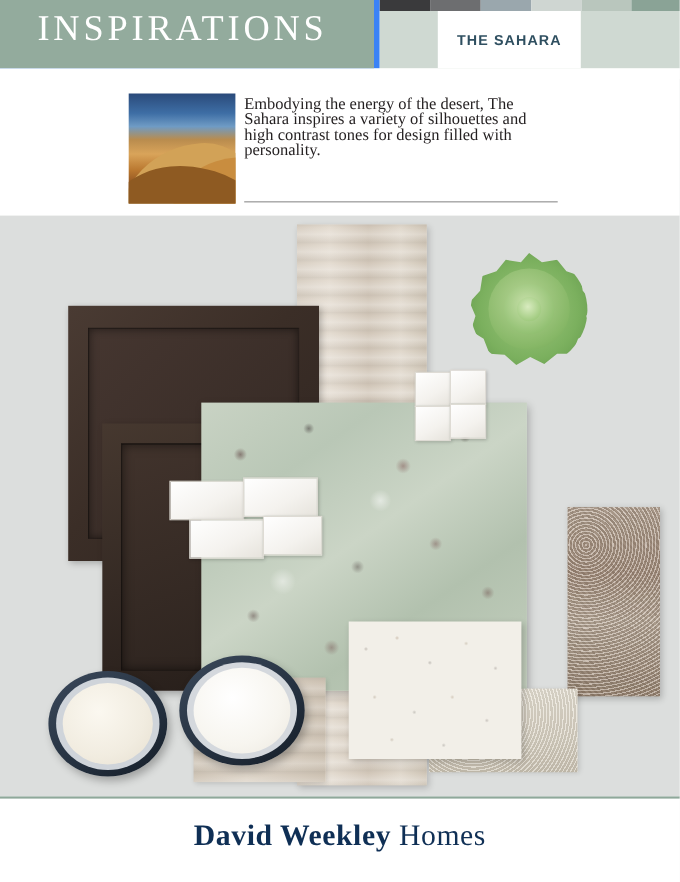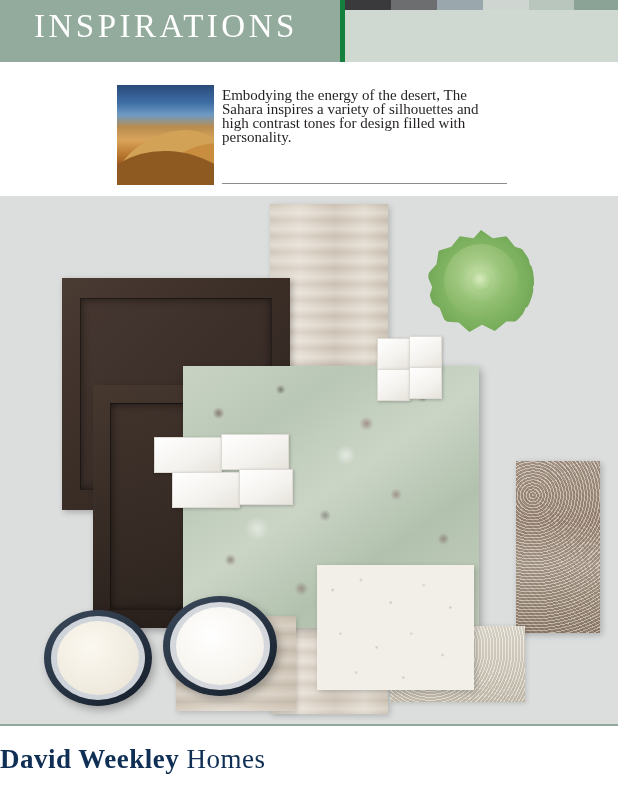--- a/index.html
+++ b/index.html
@@ -36,21 +36,21 @@
   .sw3 { width: 46px; background: #9aa7ad; }
   .sw4 { width: 46px; background: #cfd6d2; }
   .sw5 { width: 45px; background: #b9c6bd; }
   .sw6 { width: 44px; background: #8aa396; }
 
   .header-band {
     position: absolute;
     left: 0; top: 0;
     width: 345px;
     height: 62px;
-    background: #15803d;
+    background: #3b82f6;
   }
   .header-band-inner {
     position: absolute;
     left: 0; top: 0;
     width: 340px;
     height: 62px;
     background: #93ab9d;
   }
   .inspirations-title {
     position: absolute;
@@ -360,21 +360,21 @@
     position: absolute;
     left: 0; top: 0;
     width: 618px;
     height: 2px;
     background: #8fa89a;
   }
   .logo {
     position: absolute;
     left: 0; top: 20px;
     width: 618px;
-    text-align: left;
+    text-align: center;
     font-family: "Liberation Serif", serif;
     font-size: 27px;
     color: #0f2f55;
     letter-spacing: 0.5px;
   }
   .logo .bold { font-weight: bold; }
   .logo .light { font-weight: normal; }
 </style>
 </head>
 <body>
@@ -390,20 +390,23 @@
     <div class="sw6"></div>
   </div>
 
   <div class="header-right-band"></div>
 
   <div class="header-band">
     <div class="header-band-inner"></div>
     <div class="inspirations-title">INSPIRATIONS</div>
   </div>
 
+  <div class="collection-box">
+    <span class="collection-name">THE SAHARA</span>
+  </div>
 </div>
 
 <div class="intro-img">
   <div class="dune1"></div>
   <div class="dune3"></div>
   <div class="dune2"></div>
 </div>
 <div class="intro-text">Embodying the energy of the desert, The Sahara inspires a variety of silhouettes and high contrast tones for design filled with personality.</div>
 <div class="intro-rule"></div>
 

